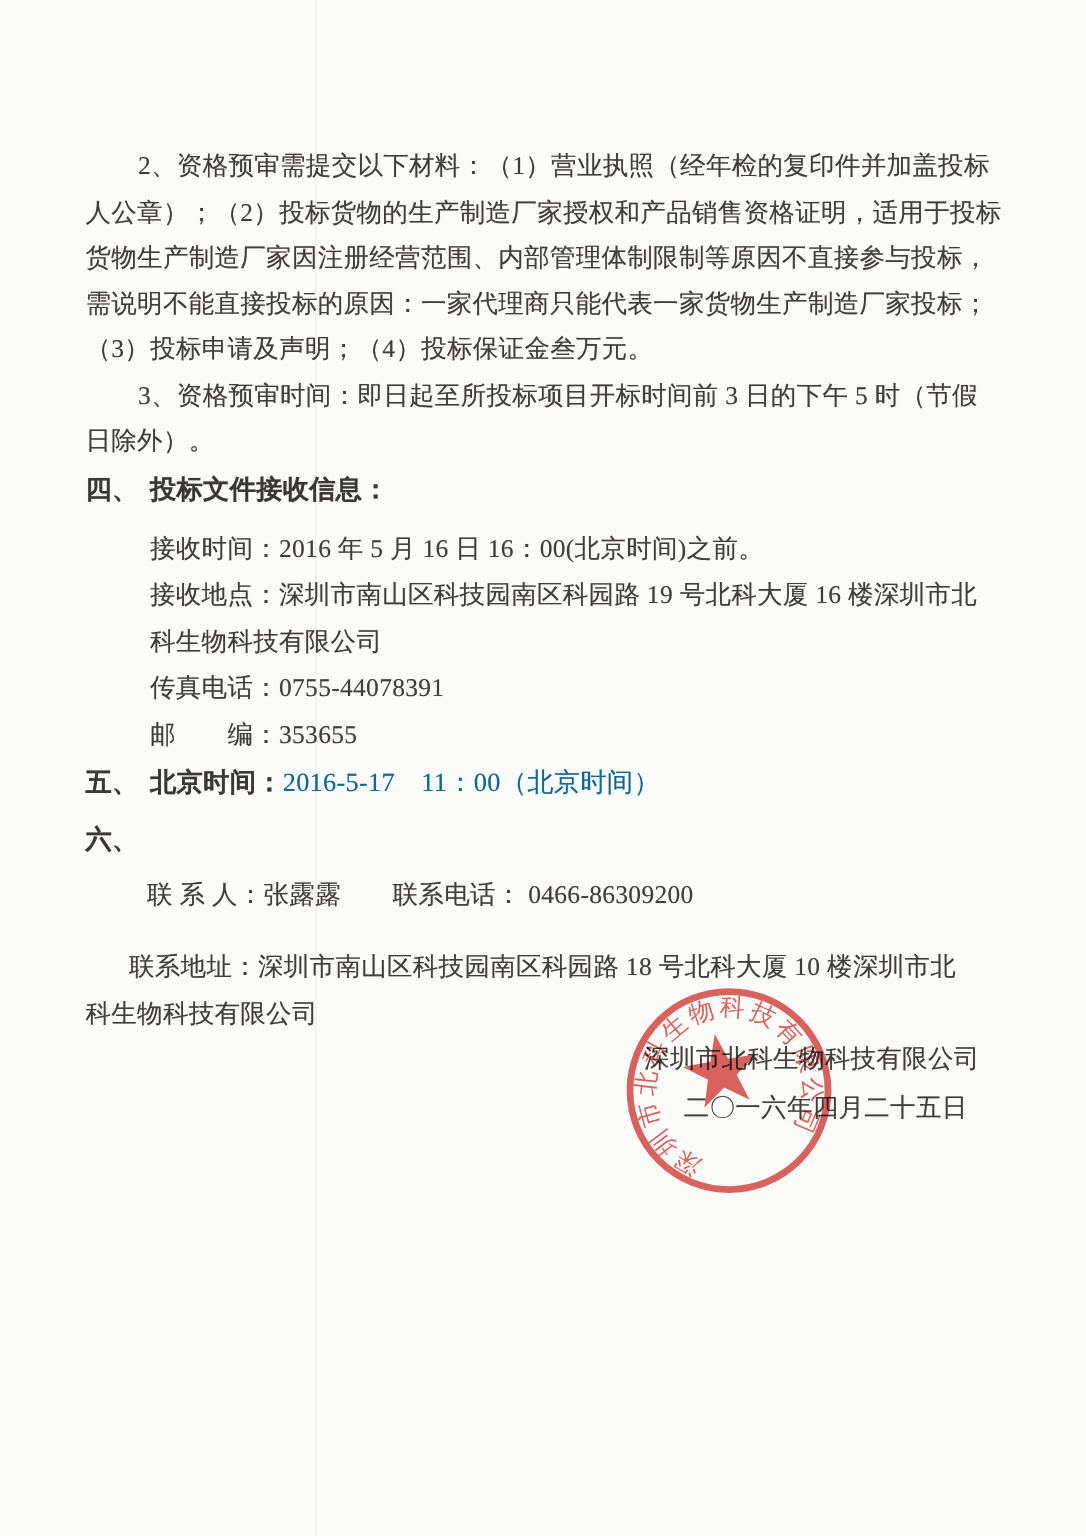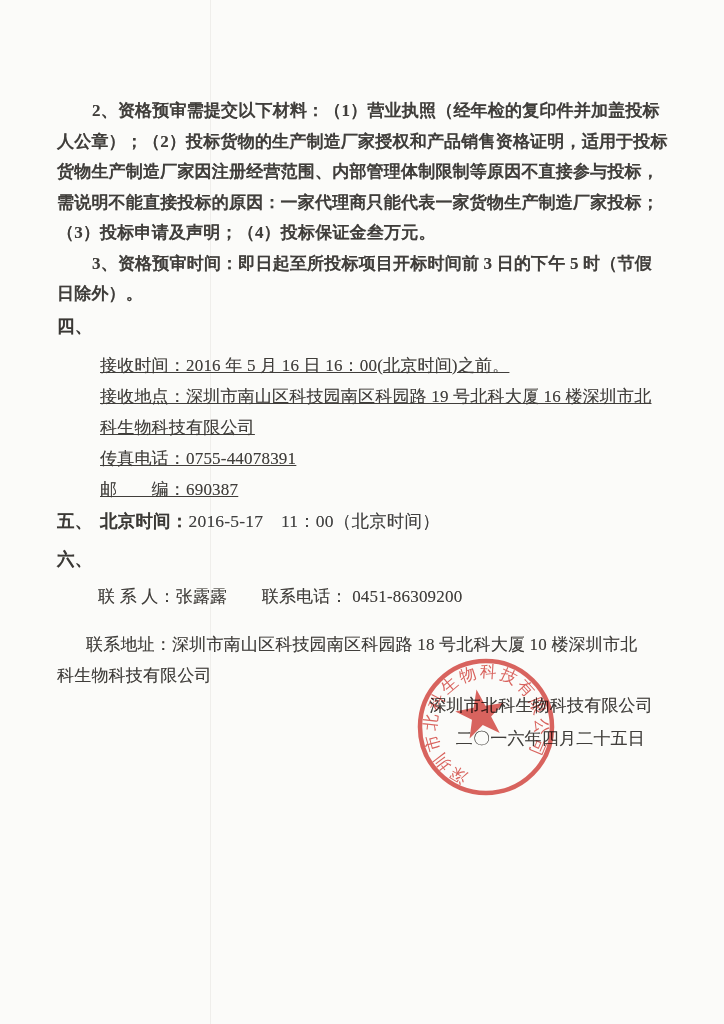--- a/index.html
+++ b/index.html
@@ -38,44 +38,42 @@
     letter-spacing: 0.2px;
     text-shadow: 0 0 0.5px rgba(70, 68, 64, 0.45);
   }
   .para {
     margin: 0;
     white-space: pre-line;
     text-align: left;
   }
   .indent2 {
     text-indent: 35px;
-    font-weight: bold;
   }
   .sec {
     display: flex;
     align-items: baseline;
     margin: 0;
     font-weight: bold;
     font-size: 17.5px;
     line-height: 32px;
     color: #3a3835;
   }
   .sec-num {
     flex: none;
     width: 43px;
   }
   .sec-value {
     font-weight: normal;
-    color: #404040;
+    color: #0369a1;
   }
   .items {
     margin-top: 8px;
     padding-left: 43px;
     line-height: 31px;
-    text-decoration: underline;
   }
   .item {
     margin: 0;
     white-space: pre-line;
   }
   .sec5 { margin-top: 0; }
   .sec6 { margin-top: 6px; }
   .contact-person {
     margin-top: 6px;
     padding-left: 41px;
@@ -121,41 +119,42 @@
 货物生产制造厂家因注册经营范围、内部管理体制限制等原因不直接参与投标，
 需说明不能直接投标的原因：一家代理商只能代表一家货物生产制造厂家投标；
 （3）投标申请及声明；（4）投标保证金叁万元。</p>
 
     <p class="para indent2">3、资格预审时间：即日起至所投标项目开标时间前 3 日的下午 5 时（节假
 日除外）。</p>
 
 
     <div class="sec">
       <span class="sec-num">四、</span>
+      <span class="sec-title">投标文件接收信息：</span>
     </div>
 
     <div class="items">
       <p class="item">接收时间：2016 年 5 月 16 日 16：00(北京时间)之前。</p>
       <p class="item">接收地点：深圳市南山区科技园南区科园路 19 号北科大厦 16 楼深圳市北
 科生物科技有限公司</p>
       <p class="item">传真电话：0755-44078391</p>
-      <p class="item">邮　　编：690387</p>
+      <p class="item">邮　　编：353655</p>
     </div>
 
     <div class="sec sec5">
       <span class="sec-num">五、</span>
       <span class="sec-title">北京时间：</span>
       <span class="sec-value">2016-5-17　11：00（北京时间）</span>
     </div>
 
     <div class="sec sec6">
       <span class="sec-num">六、</span>
     </div>
 
-    <p class="contact-person">联 系 人：张露露　　联系电话： 0451-86309200</p>
+    <p class="contact-person">联 系 人：张露露　　联系电话： 0466-86309200</p>
 
     <p class="contact-address">联系地址：深圳市南山区科技园南区科园路 18 号北科大厦 10 楼深圳市北
 科生物科技有限公司</p>
 
     <div class="signature">
       <div class="sig-company">深圳市北科生物科技有限公司</div>
       <div class="sig-date">二〇一六年四月二十五日</div>
     </div>
 
   </div>

